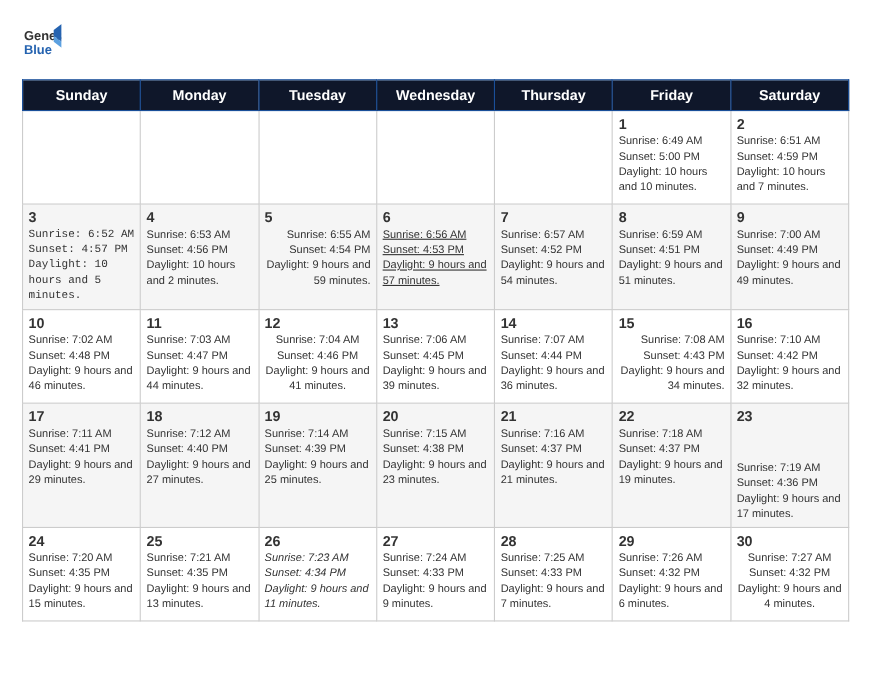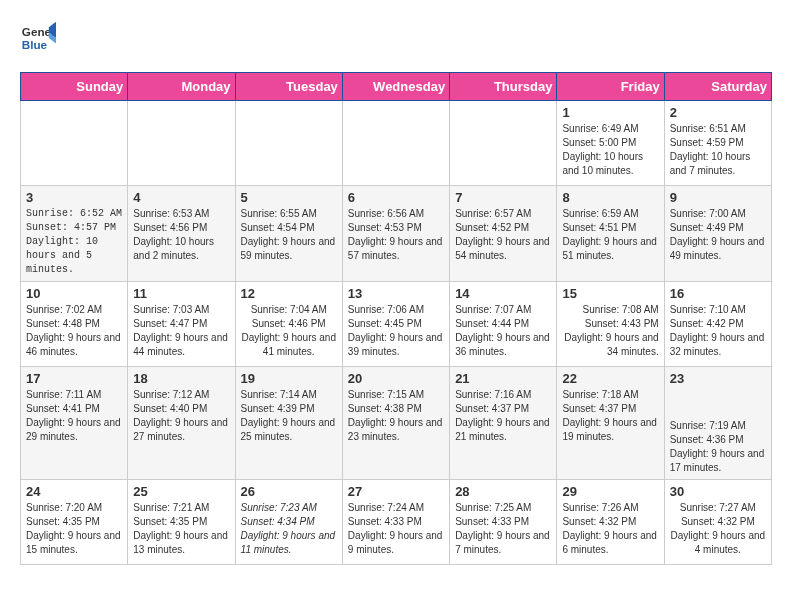--- a/index.html
+++ b/index.html
@@ -36,26 +36,26 @@
     .location-subtitle {
       font-size: 16px;
       color: #555;
     }
     .calendar-table {
       width: 100%;
       border-collapse: collapse;
       table-layout: fixed;
     }
     .calendar-table thead tr th {
-      background-color: #ec4899;
+      background-color: #0f172a;
       color: #fff;
       font-size: 13px;
       font-weight: bold;
       padding: 6px 4px;
-      text-align: right;
+      text-align: center;
       border: 1px solid #1a4f99;
     }
     .calendar-table tbody tr td {
       border: 1px solid #ccc;
       vertical-align: top;
       padding: 4px 5px;
       font-size: 10.5px;
       color: #333;
       height: 85px;
       background: #fff;
@@ -136,27 +136,27 @@
 Daylight: 10 hours and 5 minutes.</div>
         </td>
         <td>
           <span class="day-number">4</span>
           <div class="day-info" style="white-space: pre-line;">Sunrise: 6:53 AM
 Sunset: 4:56 PM
 Daylight: 10 hours and 2 minutes.</div>
         </td>
         <td>
           <span class="day-number">5</span>
-          <div class="day-info" style="white-space: pre-line;">Sunrise: 6:55 AM
+          <div class="day-info" style="white-space: pre-line; text-align: right;">Sunrise: 6:55 AM
 Sunset: 4:54 PM
 Daylight: 9 hours and 59 minutes.</div>
         </td>
         <td>
           <span class="day-number">6</span>
-          <div class="day-info" style="white-space: pre-line;">Sunrise: 6:56 AM
+          <div class="day-info" style="white-space: pre-line; text-decoration: underline;">Sunrise: 6:56 AM
 Sunset: 4:53 PM
 Daylight: 9 hours and 57 minutes.</div>
         </td>
         <td>
           <span class="day-number">7</span>
           <div class="day-info" style="white-space: pre-line;">Sunrise: 6:57 AM
 Sunset: 4:52 PM
 Daylight: 9 hours and 54 minutes.</div>
         </td>
         <td>

